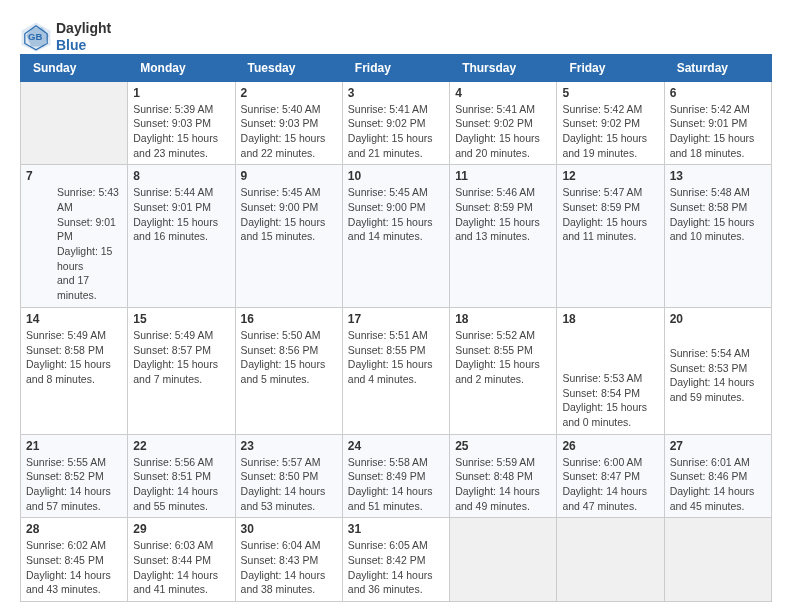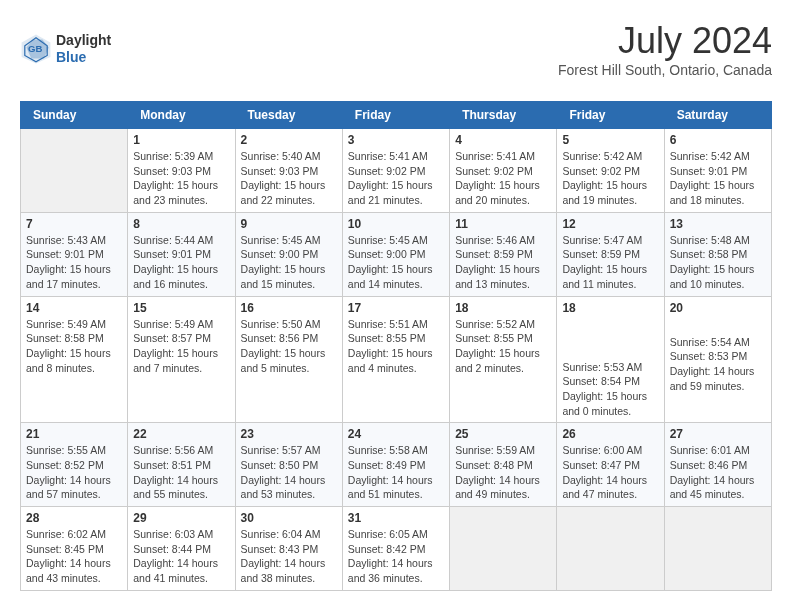--- a/index.html
+++ b/index.html
@@ -6,22 +6,22 @@
     body {
       font-family: Arial, sans-serif;
       background: #fff;
       width: 792px;
       min-height: 612px;
       padding: 20px;
     }
     .header {
       display: flex;
       justify-content: space-between;
-      align-items: center;
-      margin-bottom: 23px;
+      align-items: flex-end;
+      margin-bottom: 0;
     }
     .logo {
       display: flex;
       align-items: center;
       gap: 4px;
     }
     .logo-text {
       font-size: 14px;
       line-height: 1.2;
     }
@@ -94,24 +94,20 @@
       <polygon points="20,2 38,12 38,30 20,38 2,30 2,12" fill="#2b6cb0" opacity="0.15"></polygon>
       <polygon points="28,8 36,18 30,32 14,32 8,18 16,8" fill="#2b6cb0" opacity="0.3"></polygon>
       <polygon points="20,6 34,16 34,28 20,36 6,28 6,16" fill="none" stroke="#2b6cb0" stroke-width="1.5"></polygon>
       <text x="10" y="24" font-size="12" fill="#2b6cb0" font-weight="bold">GB</text>
     </svg>
     <div class="logo-text">
       <span class="general">Daylight</span><br>
       <span class="blue">Blue</span>
     </div>
   </div>
-  <div class="title-block">
-    <div class="month-title">July 2024</div>
-    <div class="location">Forest Hill South, Ontario, Canada</div>
-  </div>
 </div>
 
 <table>
   <thead>
     <tr id="header-row">
     <th>Sunday</th>
         <th>Monday</th>
         <th>Tuesday</th>
         <th>Friday</th>
         <th>Thursday</th>
@@ -161,21 +157,21 @@
           <div class="day-number">6</div>
           <div class="day-info" style="white-space: pre-line;">Sunrise: 5:42 AM
 Sunset: 9:01 PM
 Daylight: 15 hours
 and 18 minutes.</div>
         </td>
       </tr>
       <tr>
         <td>
           <div class="day-number">7</div>
-          <div class="day-info" style="white-space: pre-line;">Sunrise: 5:43 AM
+          <div class="day-info" style="white-space: pre-line; margin-left: 31px;">Sunrise: 5:43 AM
 Sunset: 9:01 PM
 Daylight: 15 hours
 and 17 minutes.</div>
         </td>
         <td>
           <div class="day-number">8</div>
           <div class="day-info" style="white-space: pre-line;">Sunrise: 5:44 AM
 Sunset: 9:01 PM
 Daylight: 15 hours
 and 16 minutes.</div>

